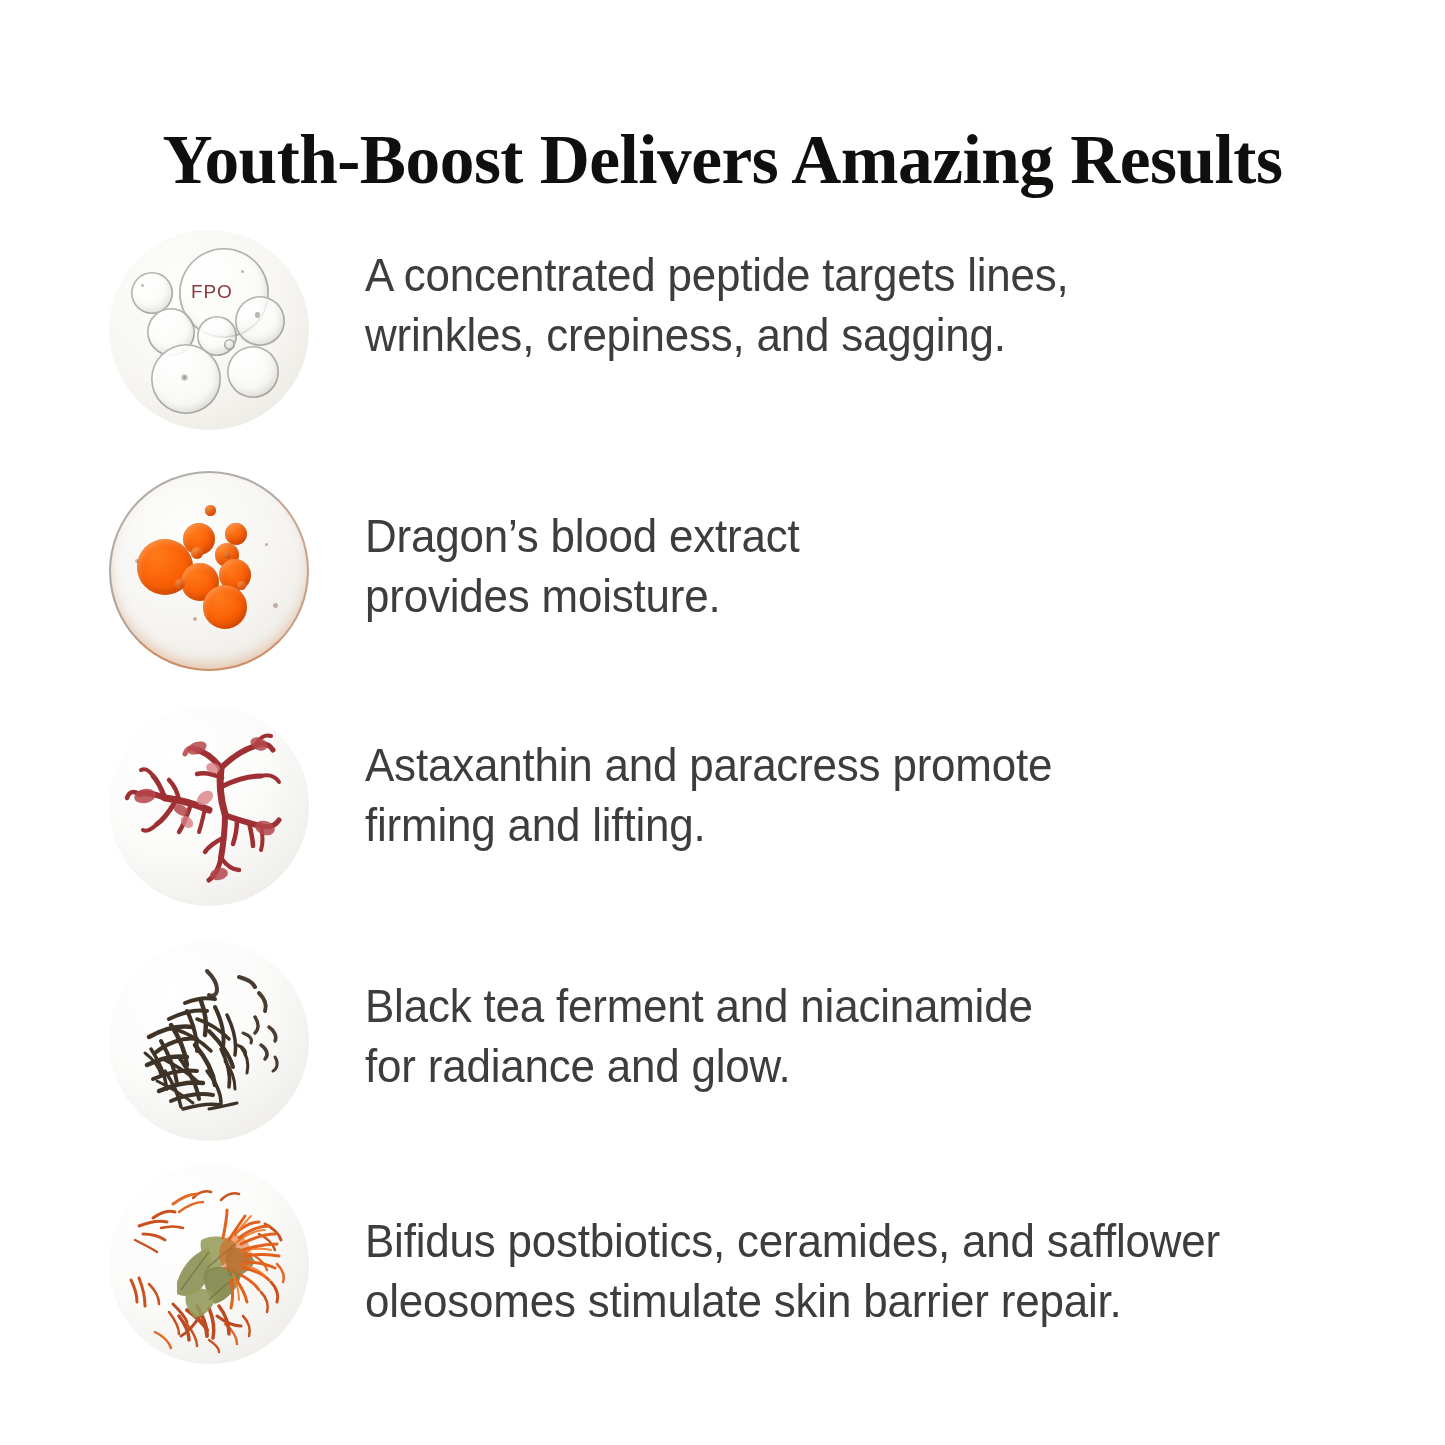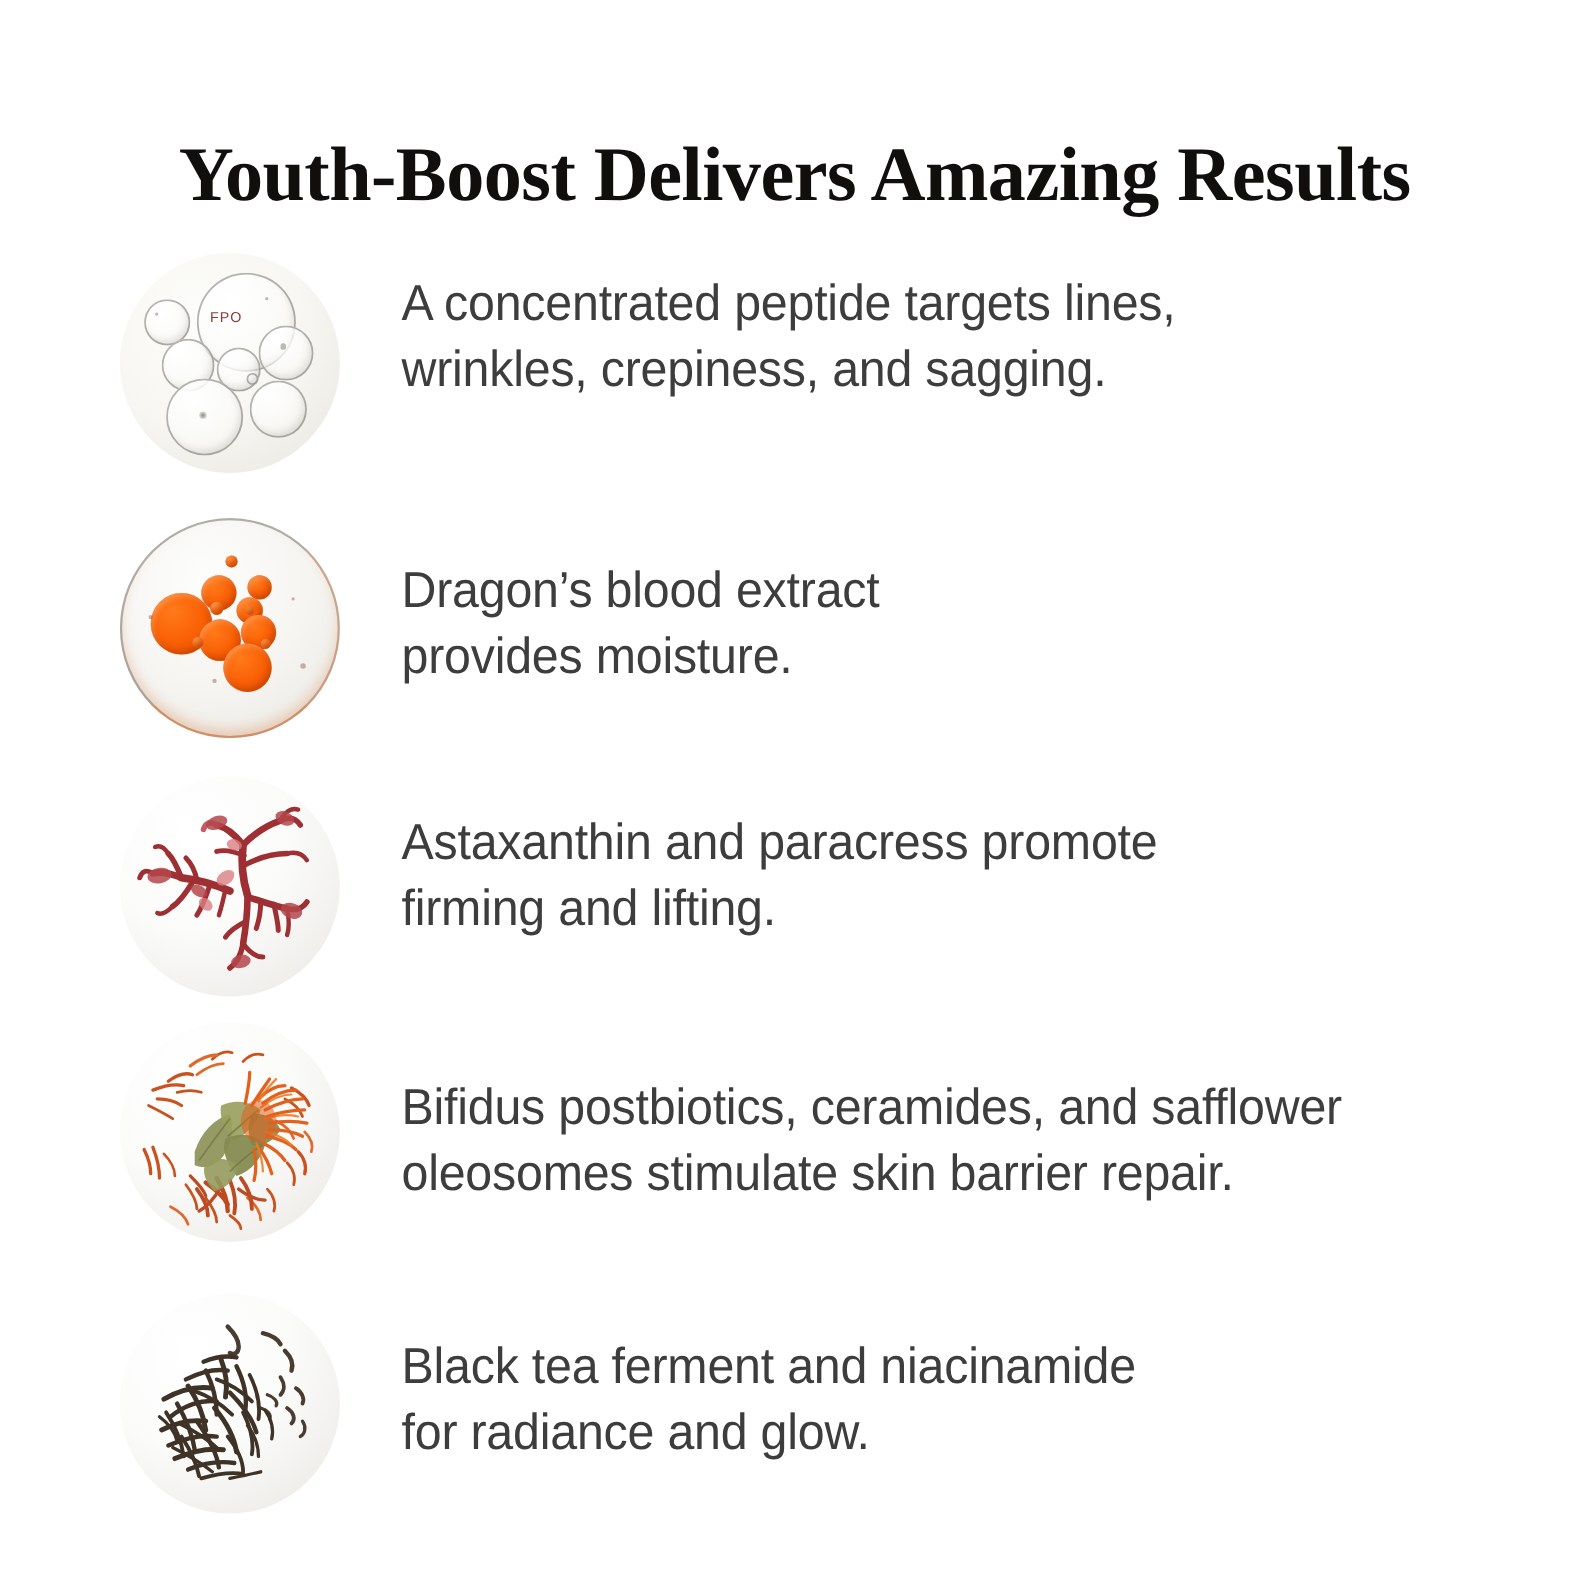--- a/index.html
+++ b/index.html
@@ -117,21 +117,21 @@
   .bub.b4 { left: 44%;  top: 43%;  width: 20%; height: 20%; }
   .bub.b5 { left: 63%;  top: 33%;  width: 25%; height: 25%; }
   .bub.b6 { left: 21%;  top: 57%;  width: 35%; height: 35%; }
   .bub.b7 { left: 59%;  top: 58%;  width: 26%; height: 26%; }
   .bub.b8 { left: 57.5%;top: 54.5%;width: 5.5%;height: 5.5%; }
   .fpo-label {
     position: absolute;
     left: 41%;
     top: 25.5%;
     font-family: "Liberation Sans", sans-serif;
-    font-size: 13px;
+    font-size: 19px;
     letter-spacing: 0.8px;
     color: #8c3a3c;
     z-index: 4;
   }
   .spk { position: absolute; border-radius: 50%; background: rgba(120,118,112,0.5); }
   .spk.s1 { left: 66%; top: 20%; width: 3px; height: 3px; }
   .spk.s2 { left: 16%; top: 27%; width: 3px; height: 3px; }
   .spk.s3 { left: 73%; top: 41%; width: 5px; height: 6px; border-radius: 40%; }
   .spk.s4 { left: 36%; top: 72%; width: 7px; height: 7px;
             background: radial-gradient(circle, #8d8b84 0%, rgba(141,139,132,0.25) 70%, transparent 100%); }
@@ -296,107 +296,20 @@
             <g fill="#d97f82" opacity="0.8">
               <ellipse cx="96" cy="92" rx="9" ry="6" transform="rotate(-35 96 92)"></ellipse>
               <ellipse cx="104" cy="62" rx="7" ry="5" transform="rotate(15 104 62)"></ellipse>
               <ellipse cx="78" cy="116" rx="7" ry="5" transform="rotate(40 78 116)"></ellipse>
             </g>
           </svg>
         </div>
       </div>
       <div class="copy">Astaxanthin and paracress promote
 firming and lifting.</div>
-    </div>
-
-    <div class="row row-5">
-      <div class="icon-wrap">
-        <div class="plate plate-sphere">
-          <svg class="saff" viewBox="0 0 200 200">
-
-            <g fill="none" stroke="#c9521f" stroke-linecap="round">
-              <path d="M30 62 C40 58, 50 56, 58 58" stroke-width="3"></path>
-              <path d="M34 70 C42 70, 50 72, 56 76" stroke-width="3"></path>
-              <path d="M26 76 C34 80, 42 84, 48 88" stroke-width="2.5"></path>
-              <path d="M44 54 C52 48, 60 46, 66 48" stroke-width="3"></path>
-              <path d="M52 64 C60 62, 68 62, 74 64" stroke-width="2.5"></path>
-              <path d="M22 116 C26 124, 28 132, 28 138" stroke-width="3"></path>
-              <path d="M30 114 C34 124, 36 134, 36 142" stroke-width="3"></path>
-              <path d="M40 120 C46 126, 50 134, 50 140" stroke-width="2.5"></path>
-              <path d="M156 60 C164 64, 170 70, 172 76" stroke-width="3"></path>
-              <path d="M150 70 C158 74, 164 80, 166 86" stroke-width="2.5"></path>
-              <path d="M162 118 C168 124, 170 132, 168 138" stroke-width="3"></path>
-              <path d="M152 128 C158 134, 160 142, 158 148" stroke-width="2.5"></path>
-              <path d="M134 152 C140 158, 142 166, 140 172" stroke-width="2.5"></path>
-              <path d="M78 160 C84 168, 88 176, 88 182" stroke-width="2.5"></path>
-              <path d="M60 148 C66 156, 70 164, 70 170" stroke-width="2.5"></path>
-              <path d="M100 176 C106 180, 110 184, 110 188" stroke-width="2.5"></path>
-              <path d="M112 36 C118 30, 124 28, 130 30" stroke-width="2.5"></path>
-              <path d="M84 34 C90 28, 96 26, 102 28" stroke-width="2.5"></path>
-            </g>
-            <g fill="none" stroke="#e06a2a" stroke-linecap="round">
-              <path d="M64 40 C72 34, 80 30, 88 30" stroke-width="3"></path>
-              <path d="M70 48 C78 42, 86 38, 94 38" stroke-width="2.5"></path>
-              <path d="M142 90 C150 94, 156 100, 158 106" stroke-width="2.5"></path>
-              <path d="M46 168 C54 172, 60 178, 62 184" stroke-width="2.5"></path>
-              <path d="M116 160 C124 166, 128 174, 128 180" stroke-width="2.5"></path>
-              <path d="M168 100 C174 106, 176 112, 174 118" stroke-width="2.5"></path>
-            </g>
-
-            <g fill="none" stroke="#bc4a22" stroke-linecap="round" stroke-linejoin="round">
-              <path d="M78 146 C86 152, 94 158, 98 166" stroke-width="4"></path>
-              <path d="M88 142 C94 152, 98 162, 98 172" stroke-width="4"></path>
-              <path d="M100 144 C104 154, 106 164, 104 174" stroke-width="3.5"></path>
-              <path d="M110 142 C116 150, 120 160, 120 170" stroke-width="3.5"></path>
-              <path d="M70 152 C76 160, 80 168, 80 176" stroke-width="3.5"></path>
-              <path d="M92 150 C86 160, 80 168, 72 172" stroke-width="3"></path>
-              <path d="M108 152 C116 158, 124 162, 132 162" stroke-width="3"></path>
-              <path d="M64 140 C70 146, 76 152, 78 158" stroke-width="3"></path>
-            </g>
-
-            <g>
-              <path d="M68 118 C74 100, 86 88, 100 84 C104 96, 102 110, 94 122 C86 132, 76 134, 68 130 Z" fill="#8d9158" opacity="0.92"></path>
-              <path d="M92 76 C104 70, 118 72, 128 80 C124 92, 116 102, 104 108 C96 100, 90 88, 92 76 Z" fill="#9aa05f" opacity="0.92"></path>
-              <path d="M96 106 C110 100, 124 102, 132 112 C128 126, 118 136, 106 140 C98 130, 92 118, 96 106 Z" fill="#858a50" opacity="0.94"></path>
-              <path d="M78 128 C88 122, 100 124, 108 132 C104 144, 96 152, 86 154 C78 146, 74 136, 78 128 Z" fill="#959a5c" opacity="0.9"></path>
-              <path d="M120 84 C132 82, 142 88, 146 98 C140 108, 130 114, 120 112 C116 102, 116 92, 120 84 Z" fill="#7f8449" opacity="0.9"></path>
-              <g fill="none" stroke="#6f7440" stroke-width="1.6" opacity="0.7">
-                <path d="M72 126 C82 112, 92 98, 100 88"></path>
-                <path d="M98 104 C108 96, 118 86, 126 80"></path>
-                <path d="M100 136 C110 126, 120 118, 130 112"></path>
-              </g>
-            </g>
-
-            <g stroke="#e2611c" stroke-linecap="round" fill="none">
-              <path d="M126 70 C134 62, 142 58, 150 58" stroke-width="3"></path>
-              <path d="M130 74 C140 66, 150 62, 160 62" stroke-width="3"></path>
-              <path d="M132 80 C144 74, 156 70, 166 70" stroke-width="3"></path>
-              <path d="M134 86 C146 82, 158 80, 168 80" stroke-width="3"></path>
-              <path d="M136 92 C148 90, 160 90, 170 92" stroke-width="3"></path>
-              <path d="M136 98 C148 98, 158 100, 166 104" stroke-width="3"></path>
-              <path d="M134 104 C144 106, 154 110, 160 116" stroke-width="3"></path>
-              <path d="M130 110 C138 114, 146 120, 150 126" stroke-width="3"></path>
-              <path d="M126 114 C132 122, 136 130, 138 138" stroke-width="3"></path>
-              <path d="M120 76 C126 66, 132 58, 136 52" stroke-width="3"></path>
-              <path d="M114 74 C116 64, 118 54, 118 46" stroke-width="3"></path>
-              <path d="M122 116 C124 126, 124 136, 122 144" stroke-width="3"></path>
-            </g>
-            <g stroke="#f07a26" stroke-linecap="round" fill="none" opacity="0.9">
-              <path d="M128 78 C138 70, 148 66, 156 66" stroke-width="2"></path>
-              <path d="M132 88 C144 84, 154 84, 162 86" stroke-width="2"></path>
-              <path d="M132 100 C142 102, 150 106, 156 112" stroke-width="2"></path>
-              <path d="M126 72 C132 62, 138 56, 142 52" stroke-width="2"></path>
-              <path d="M124 110 C128 120, 130 128, 130 136" stroke-width="2"></path>
-            </g>
-            <ellipse cx="126" cy="90" rx="16" ry="19" fill="#e2611c" opacity="0.55"></ellipse>
-          </svg>
-        </div>
-      </div>
-      <div class="copy">Bifidus postbiotics, ceramides, and safflower
-oleosomes stimulate skin barrier repair.</div>
     </div>
 
     <div class="row row-4">
       <div class="icon-wrap">
         <div class="plate plate-sphere">
           <svg class="tea" viewBox="0 0 200 200">
             <g fill="none" stroke="#4a3c30" stroke-linecap="round">
               <path d="M98 30 C104 36, 108 42, 108 48 C108 54, 104 56, 100 54" stroke-width="4"></path>
               <path d="M130 36 C138 38, 144 42, 146 46" stroke-width="4"></path>
               <path d="M150 52 C156 58, 158 64, 156 70" stroke-width="4"></path>
@@ -439,14 +352,101 @@
               <path d="M36 112 C44 118, 50 126, 52 134" stroke-width="3"></path>
               <path d="M100 168 C110 166, 120 164, 128 162" stroke-width="3"></path>
             </g>
           </svg>
         </div>
       </div>
       <div class="copy">Black tea ferment and niacinamide
 for radiance and glow.</div>
     </div>
 
+    <div class="row row-5">
+      <div class="icon-wrap">
+        <div class="plate plate-sphere">
+          <svg class="saff" viewBox="0 0 200 200">
+
+            <g fill="none" stroke="#c9521f" stroke-linecap="round">
+              <path d="M30 62 C40 58, 50 56, 58 58" stroke-width="3"></path>
+              <path d="M34 70 C42 70, 50 72, 56 76" stroke-width="3"></path>
+              <path d="M26 76 C34 80, 42 84, 48 88" stroke-width="2.5"></path>
+              <path d="M44 54 C52 48, 60 46, 66 48" stroke-width="3"></path>
+              <path d="M52 64 C60 62, 68 62, 74 64" stroke-width="2.5"></path>
+              <path d="M22 116 C26 124, 28 132, 28 138" stroke-width="3"></path>
+              <path d="M30 114 C34 124, 36 134, 36 142" stroke-width="3"></path>
+              <path d="M40 120 C46 126, 50 134, 50 140" stroke-width="2.5"></path>
+              <path d="M156 60 C164 64, 170 70, 172 76" stroke-width="3"></path>
+              <path d="M150 70 C158 74, 164 80, 166 86" stroke-width="2.5"></path>
+              <path d="M162 118 C168 124, 170 132, 168 138" stroke-width="3"></path>
+              <path d="M152 128 C158 134, 160 142, 158 148" stroke-width="2.5"></path>
+              <path d="M134 152 C140 158, 142 166, 140 172" stroke-width="2.5"></path>
+              <path d="M78 160 C84 168, 88 176, 88 182" stroke-width="2.5"></path>
+              <path d="M60 148 C66 156, 70 164, 70 170" stroke-width="2.5"></path>
+              <path d="M100 176 C106 180, 110 184, 110 188" stroke-width="2.5"></path>
+              <path d="M112 36 C118 30, 124 28, 130 30" stroke-width="2.5"></path>
+              <path d="M84 34 C90 28, 96 26, 102 28" stroke-width="2.5"></path>
+            </g>
+            <g fill="none" stroke="#e06a2a" stroke-linecap="round">
+              <path d="M64 40 C72 34, 80 30, 88 30" stroke-width="3"></path>
+              <path d="M70 48 C78 42, 86 38, 94 38" stroke-width="2.5"></path>
+              <path d="M142 90 C150 94, 156 100, 158 106" stroke-width="2.5"></path>
+              <path d="M46 168 C54 172, 60 178, 62 184" stroke-width="2.5"></path>
+              <path d="M116 160 C124 166, 128 174, 128 180" stroke-width="2.5"></path>
+              <path d="M168 100 C174 106, 176 112, 174 118" stroke-width="2.5"></path>
+            </g>
+
+            <g fill="none" stroke="#bc4a22" stroke-linecap="round" stroke-linejoin="round">
+              <path d="M78 146 C86 152, 94 158, 98 166" stroke-width="4"></path>
+              <path d="M88 142 C94 152, 98 162, 98 172" stroke-width="4"></path>
+              <path d="M100 144 C104 154, 106 164, 104 174" stroke-width="3.5"></path>
+              <path d="M110 142 C116 150, 120 160, 120 170" stroke-width="3.5"></path>
+              <path d="M70 152 C76 160, 80 168, 80 176" stroke-width="3.5"></path>
+              <path d="M92 150 C86 160, 80 168, 72 172" stroke-width="3"></path>
+              <path d="M108 152 C116 158, 124 162, 132 162" stroke-width="3"></path>
+              <path d="M64 140 C70 146, 76 152, 78 158" stroke-width="3"></path>
+            </g>
+
+            <g>
+              <path d="M68 118 C74 100, 86 88, 100 84 C104 96, 102 110, 94 122 C86 132, 76 134, 68 130 Z" fill="#8d9158" opacity="0.92"></path>
+              <path d="M92 76 C104 70, 118 72, 128 80 C124 92, 116 102, 104 108 C96 100, 90 88, 92 76 Z" fill="#9aa05f" opacity="0.92"></path>
+              <path d="M96 106 C110 100, 124 102, 132 112 C128 126, 118 136, 106 140 C98 130, 92 118, 96 106 Z" fill="#858a50" opacity="0.94"></path>
+              <path d="M78 128 C88 122, 100 124, 108 132 C104 144, 96 152, 86 154 C78 146, 74 136, 78 128 Z" fill="#959a5c" opacity="0.9"></path>
+              <path d="M120 84 C132 82, 142 88, 146 98 C140 108, 130 114, 120 112 C116 102, 116 92, 120 84 Z" fill="#7f8449" opacity="0.9"></path>
+              <g fill="none" stroke="#6f7440" stroke-width="1.6" opacity="0.7">
+                <path d="M72 126 C82 112, 92 98, 100 88"></path>
+                <path d="M98 104 C108 96, 118 86, 126 80"></path>
+                <path d="M100 136 C110 126, 120 118, 130 112"></path>
+              </g>
+            </g>
+
+            <g stroke="#e2611c" stroke-linecap="round" fill="none">
+              <path d="M126 70 C134 62, 142 58, 150 58" stroke-width="3"></path>
+              <path d="M130 74 C140 66, 150 62, 160 62" stroke-width="3"></path>
+              <path d="M132 80 C144 74, 156 70, 166 70" stroke-width="3"></path>
+              <path d="M134 86 C146 82, 158 80, 168 80" stroke-width="3"></path>
+              <path d="M136 92 C148 90, 160 90, 170 92" stroke-width="3"></path>
+              <path d="M136 98 C148 98, 158 100, 166 104" stroke-width="3"></path>
+              <path d="M134 104 C144 106, 154 110, 160 116" stroke-width="3"></path>
+              <path d="M130 110 C138 114, 146 120, 150 126" stroke-width="3"></path>
+              <path d="M126 114 C132 122, 136 130, 138 138" stroke-width="3"></path>
+              <path d="M120 76 C126 66, 132 58, 136 52" stroke-width="3"></path>
+              <path d="M114 74 C116 64, 118 54, 118 46" stroke-width="3"></path>
+              <path d="M122 116 C124 126, 124 136, 122 144" stroke-width="3"></path>
+            </g>
+            <g stroke="#f07a26" stroke-linecap="round" fill="none" opacity="0.9">
+              <path d="M128 78 C138 70, 148 66, 156 66" stroke-width="2"></path>
+              <path d="M132 88 C144 84, 154 84, 162 86" stroke-width="2"></path>
+              <path d="M132 100 C142 102, 150 106, 156 112" stroke-width="2"></path>
+              <path d="M126 72 C132 62, 138 56, 142 52" stroke-width="2"></path>
+              <path d="M124 110 C128 120, 130 128, 130 136" stroke-width="2"></path>
+            </g>
+            <ellipse cx="126" cy="90" rx="16" ry="19" fill="#e2611c" opacity="0.55"></ellipse>
+          </svg>
+        </div>
+      </div>
+      <div class="copy">Bifidus postbiotics, ceramides, and safflower
+oleosomes stimulate skin barrier repair.</div>
+    </div>
+
   </div>
 </div>
 
 </body></html>

